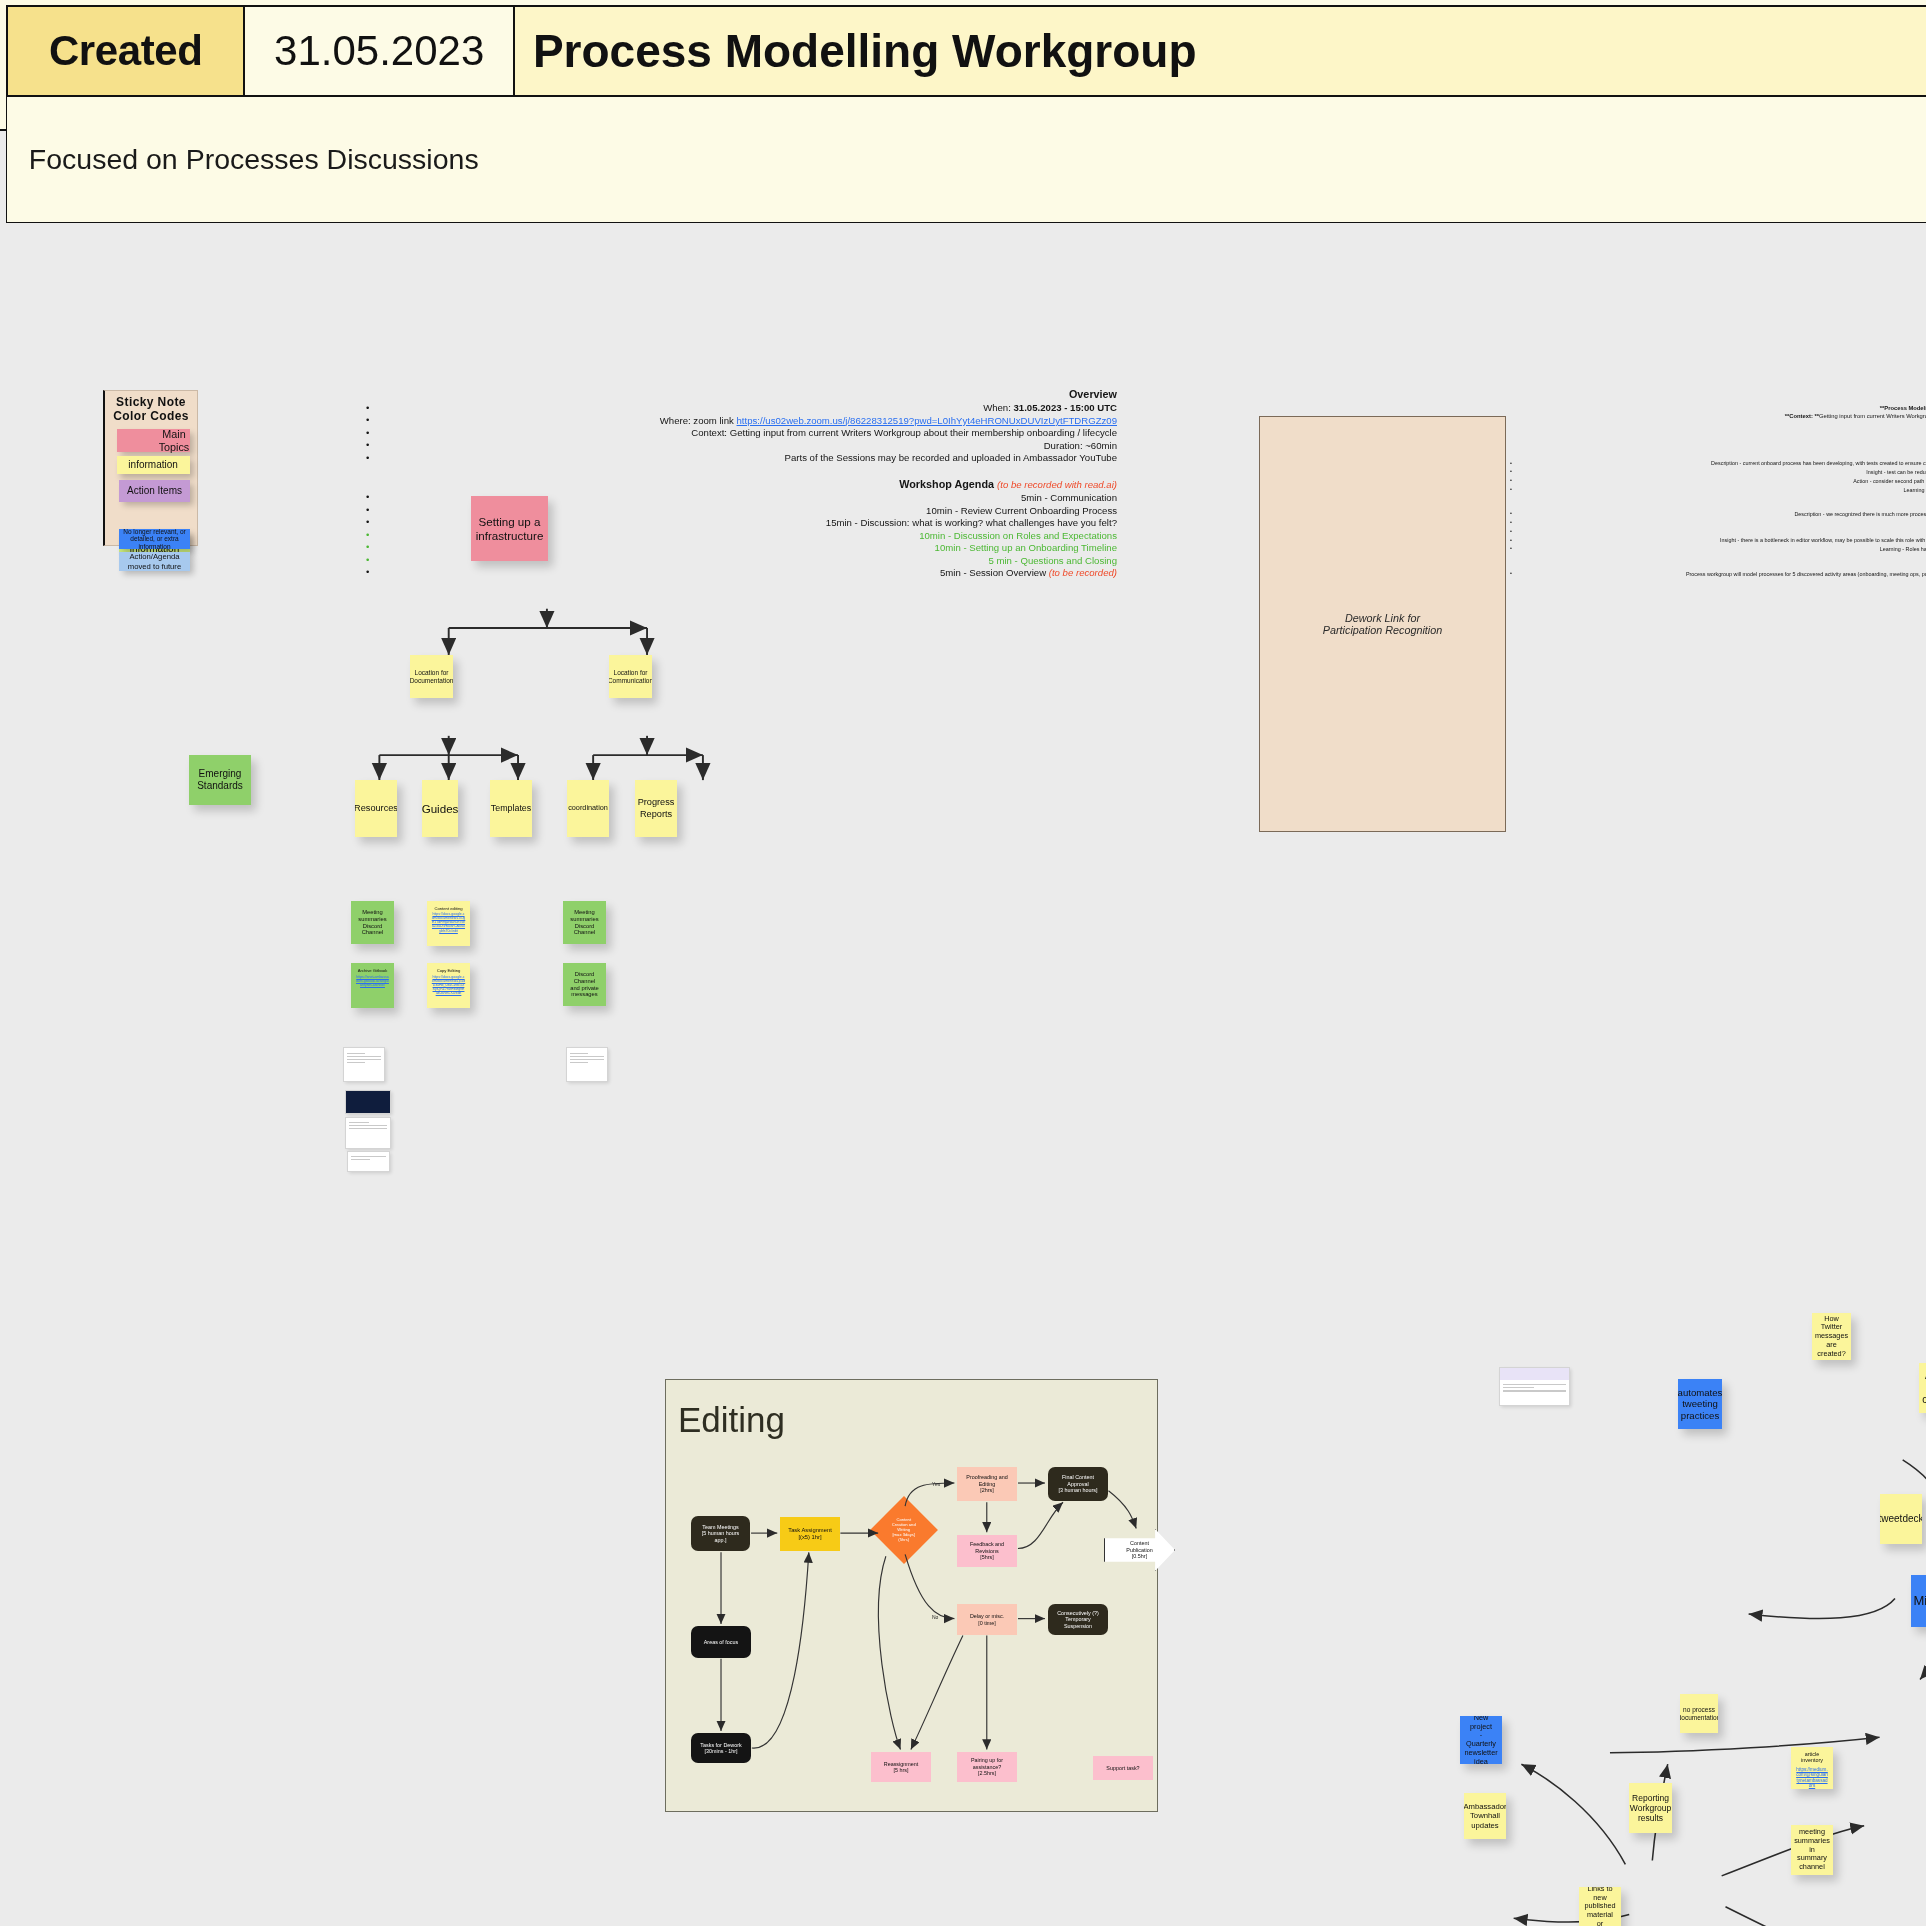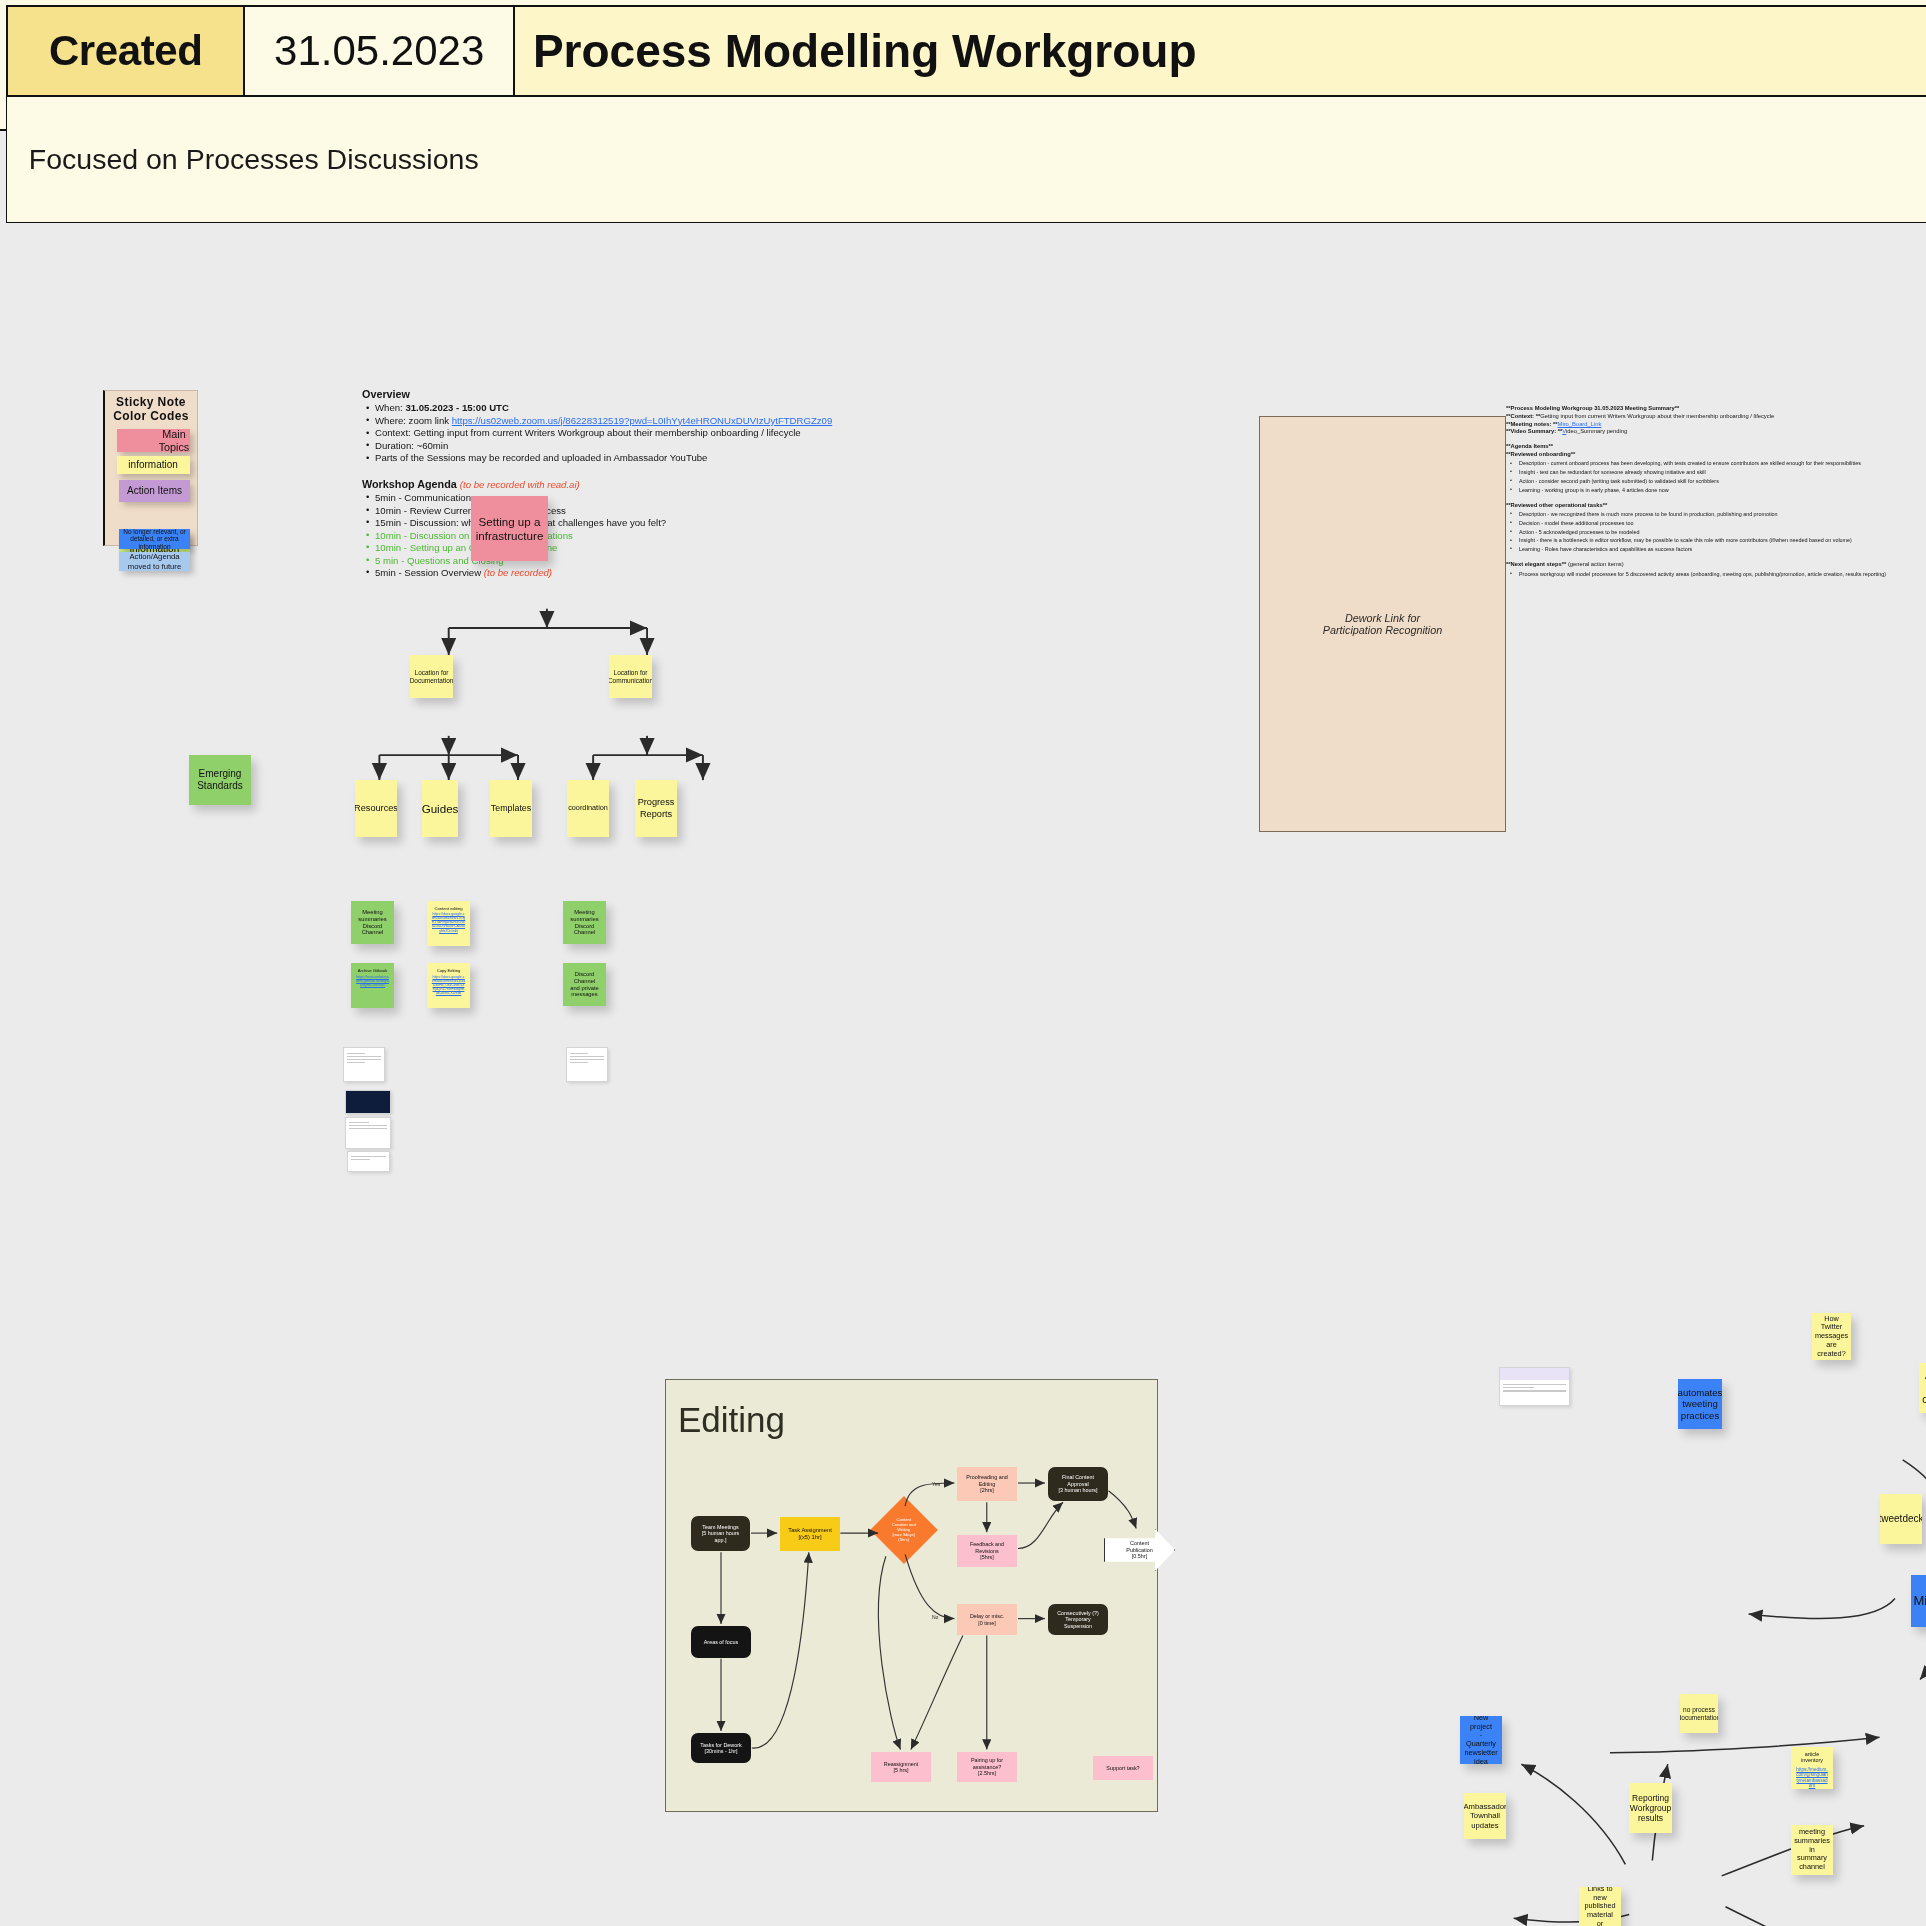--- a/index.html
+++ b/index.html
@@ -76,21 +76,21 @@
     font-weight:bold; font-size:18.5px; letter-spacing:0.4px; color:#111; line-height:1.15;
   }
   .legend-chip {
     position:absolute; display:flex; align-items:center; justify-content:center;
     text-align:center; color:#111; line-height:1.18;
     box-shadow: 3.5px 4.2px 6.2px rgba(0,0,0,0.22);
     padding:1.5px 2.3px;
   }
 
   
-  .textblock { position:absolute; color:#151515; }
+  .textblock { position:absolute; color:#151515;text-align:right; }
   .tb-h { font-weight:bold; }
   .ul { list-style:none; margin:0; padding:0; }
   .ul li { position:relative; padding-left:13px; margin:1.5px 0; }
   .ul li:before { content:"•"; position:absolute; left:3.9px; top:-0.8px; }
   a.lnk { color:#2a6ff0; text-decoration:underline; word-break:break-all; }
   .red { color:#ef4a2a; font-style:italic; }
   .grn { color:#4cb834; }
 
   
   .frame { position:absolute; background:#f0ddc9; border:0.8px solid #7b6a58;

